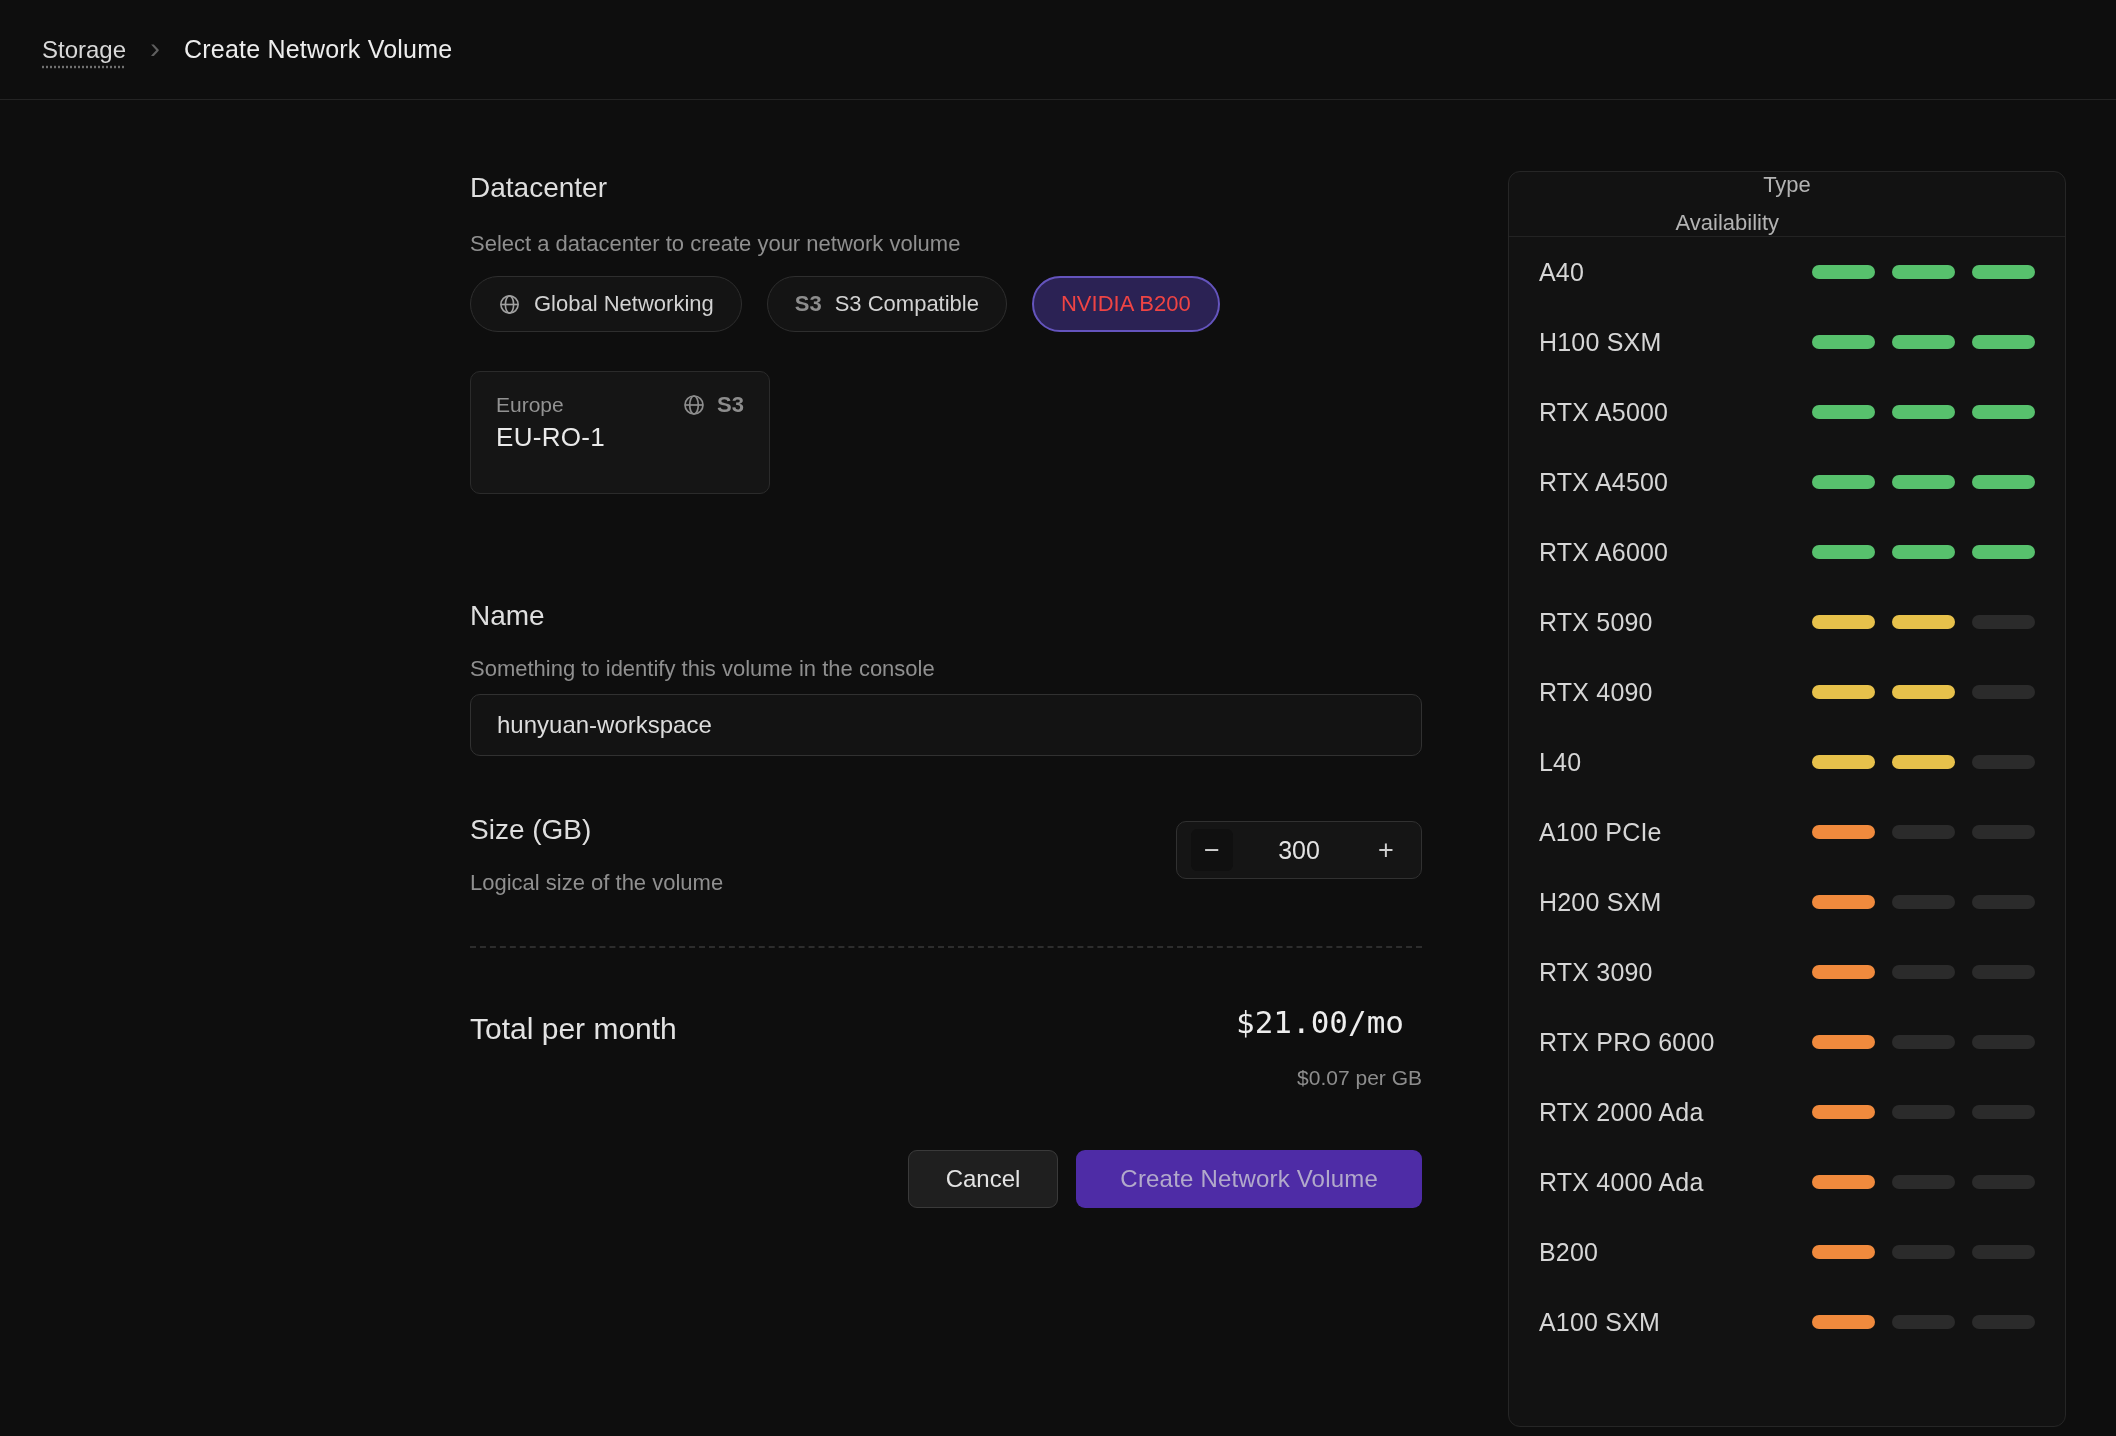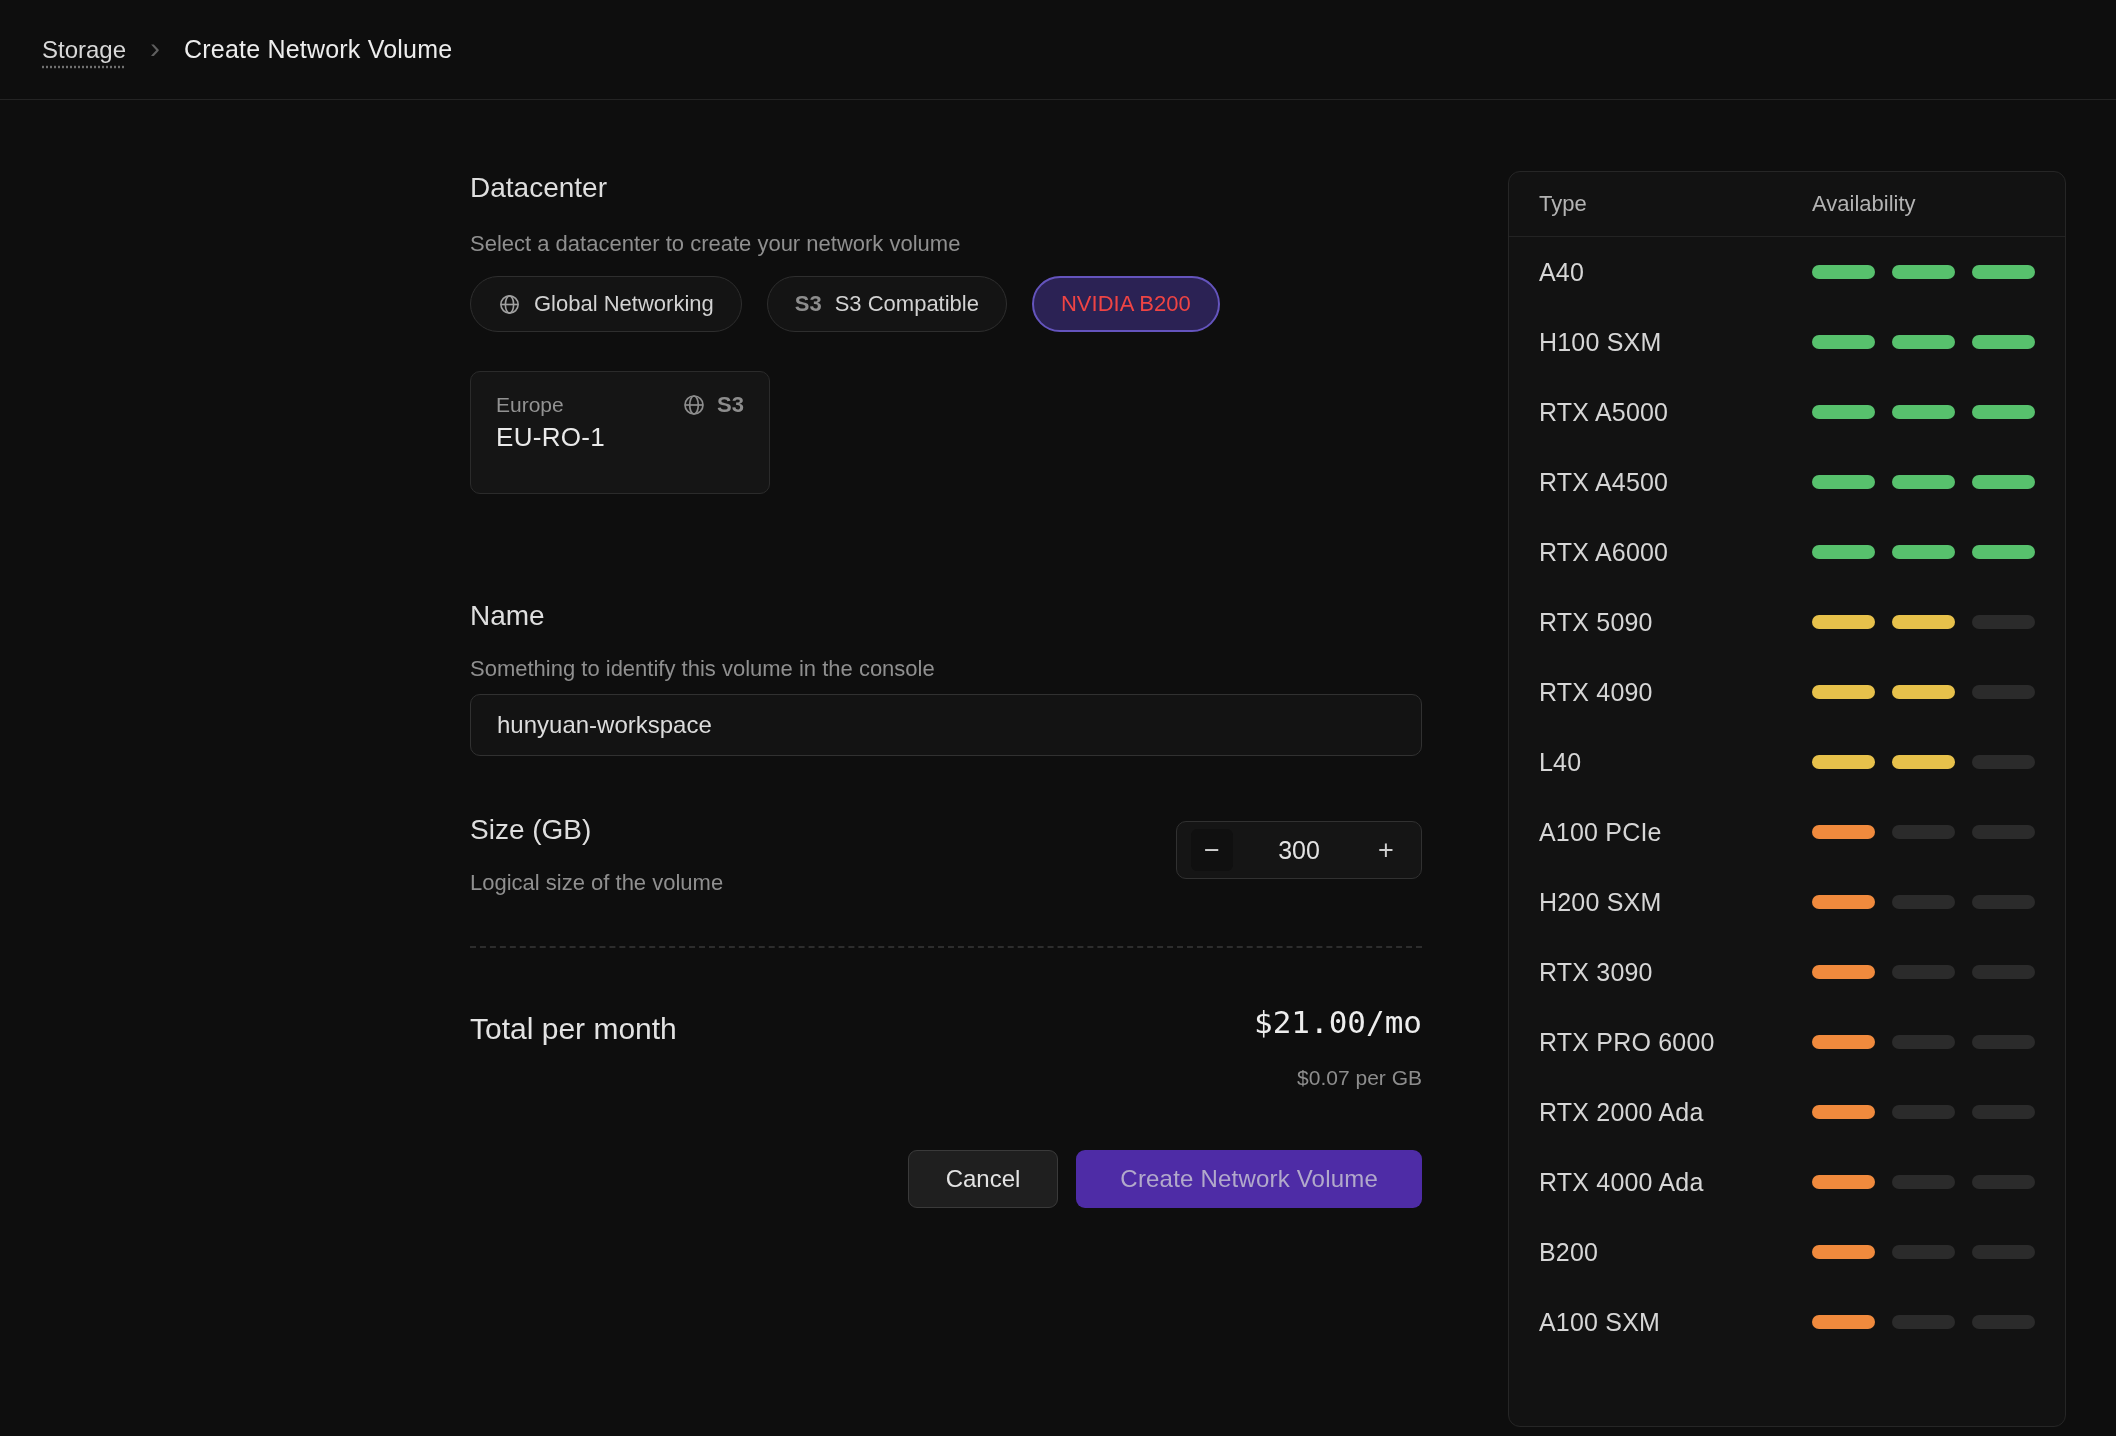--- a/index.html
+++ b/index.html
@@ -47,35 +47,35 @@
            display:flex;align-items:center;justify-content:space-between;padding:0 14px;}
   .step-btn{width:42px;height:42px;display:flex;align-items:center;justify-content:center;
             font-size:27px;color:#cfcfcf;background:transparent;border:none;border-radius:6px;
             cursor:pointer;font-family:"Liberation Sans",sans-serif;}
   .step-btn.minus{background:#101010;}
   .step-value{font-size:25px;color:#e3e3e3;}
 
   
   .divider{position:absolute;left:470px;top:946px;width:952px;border-top:2px dashed #2d2d2d;}
   .total-label{position:absolute;left:470px;top:1012px;font-size:30px;color:#e3e3e3;}
-  .total-price{position:absolute;left:470px;top:1004px;width:952px;text-align:right;
+  .total-price{position:absolute;left:452px;top:1004px;width:952px;text-align:right;
                font-family:"DejaVu Sans Mono",monospace;font-size:31px;color:#ededed;}
   .total-rate{position:absolute;left:470px;top:1066px;width:952px;text-align:right;
               font-size:21px;color:#8d8d8d;}
   .actions{position:absolute;left:470px;top:1150px;width:952px;display:flex;justify-content:flex-end;gap:18px;}
   .btn{height:58px;border-radius:9px;font-size:24px;display:flex;align-items:center;justify-content:center;
        cursor:pointer;border:none;font-family:"Liberation Sans",sans-serif;box-sizing:border-box;}
   .btn-cancel{background:#1f1f1f;border:1px solid #3a3a3a;color:#e3e3e3;padding:0 37px;}
   .btn-primary{background:#4e2ca6;color:#b2a9cb;padding:0 44px;letter-spacing:.2px;}
 
   
   .avail-card{position:absolute;left:1508px;top:171px;width:558px;height:1256px;box-sizing:border-box;
               background:#121212;border:1px solid #262626;border-radius:12px;overflow:hidden;}
   .avail-header{height:64px;display:flex;align-items:center;padding:0 30px;
-                border-bottom:1px solid #232323;font-size:22px;color:#b3b3b3;}
+                border-bottom:1px solid #232323;font-size:22px;color:#b3b3b3;flex-direction:column;}
   .avail-header .col-type{flex:1;}
   .avail-header .col-avail{width:223px;}
   .avail-row{height:70px;display:flex;align-items:center;padding:0 30px;}
   .avail-row .gpu{flex:1;font-size:25px;color:#d6d6d6;letter-spacing:.2px;}
   .bars{width:223px;display:flex;gap:17px;}
   .pill{width:63px;height:14px;border-radius:7px;}
 </style>
 </head>
 <body>
 

